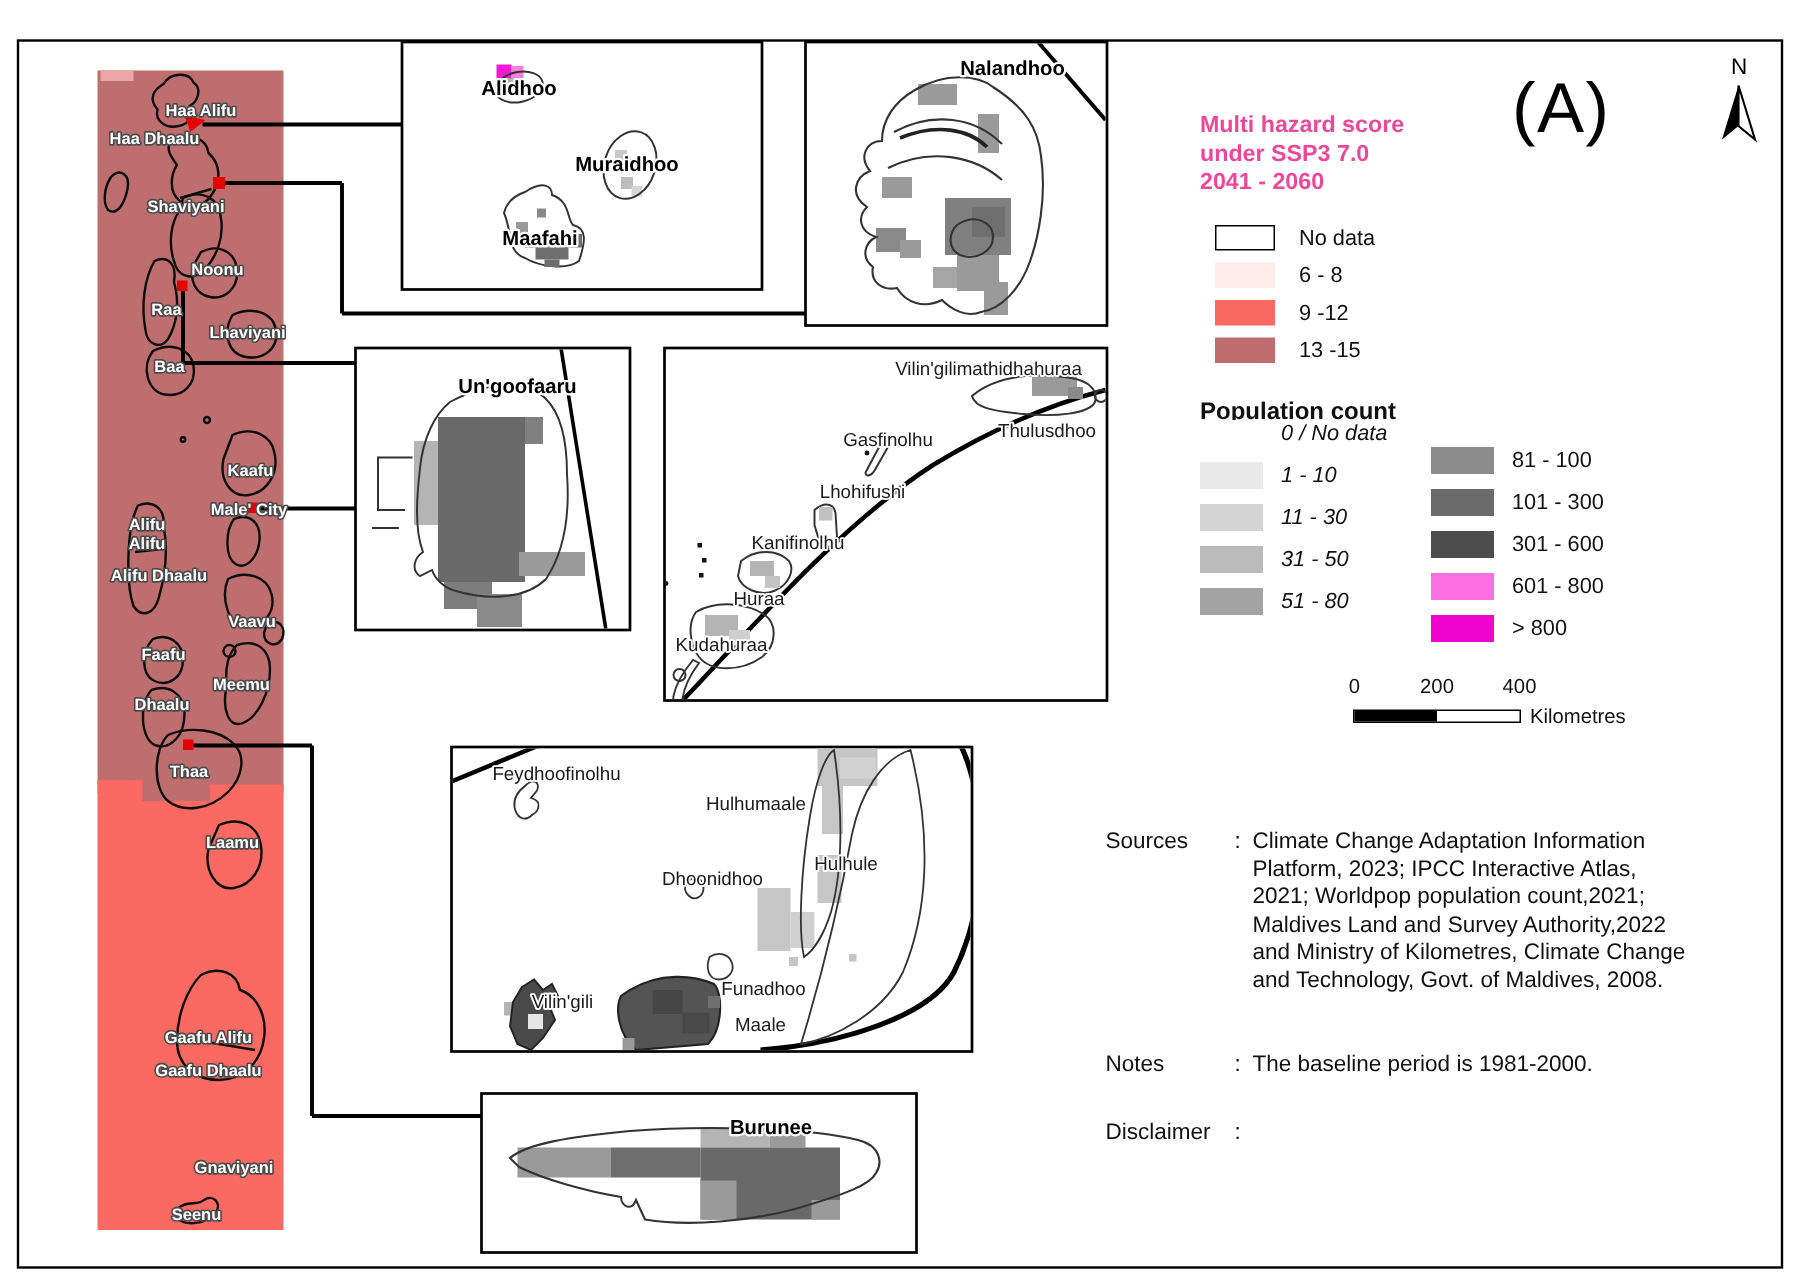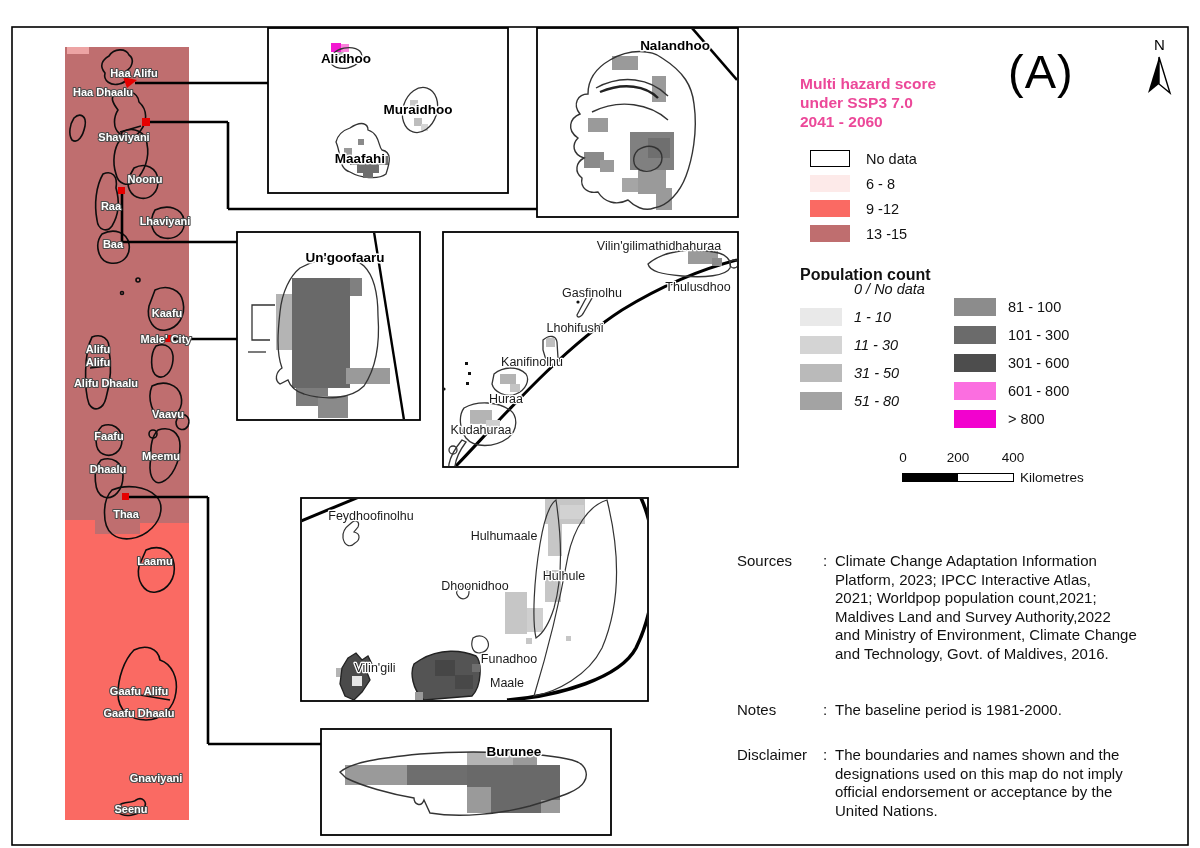--- a/index.html
+++ b/index.html
@@ -376,33 +376,27 @@
 <div class="abs sb-unit" style="left:1020px;top:470px;">Kilometres</div>
 
 <div class="abs foot" style="left:737px;top:552px;">
   <span class="fl">Sources</span>
   <span class="fc">:</span>
   <span class="ft">
     <div>Climate Change Adaptation Information</div>
     <div>Platform, 2023; IPCC  Interactive Atlas,</div>
     <div>2021; Worldpop population count,2021;</div>
     <div>Maldives Land and Survey Authority,2022</div>
-    <div>and Ministry of Environment, Climate Change</div>
-    <div>and Technology, Govt. of Maldives, 2016.</div>
+    <div>and Ministry of Kilometres, Climate Change</div>
+    <div>and Technology, Govt. of Maldives, 2008.</div>
   </span>
 </div>
 <div class="abs foot" style="left:737px;top:701px;">
   <span class="fl">Notes</span>
   <span class="fc">:</span>
   <span class="ft">The baseline period is 1981-2000.</span>
 </div>
 <div class="abs foot" style="left:737px;top:746px;">
   <span class="fl">Disclaimer</span>
   <span class="fc">:</span>
-  <span class="ft">
-    <div>The boundaries and names shown and the</div>
-    <div>designations used on this map do not imply</div>
-    <div>official endorsement or acceptance by the</div>
-    <div>United Nations.</div>
-  </span>
 </div>
 
 </div>
 
 </body></html>

